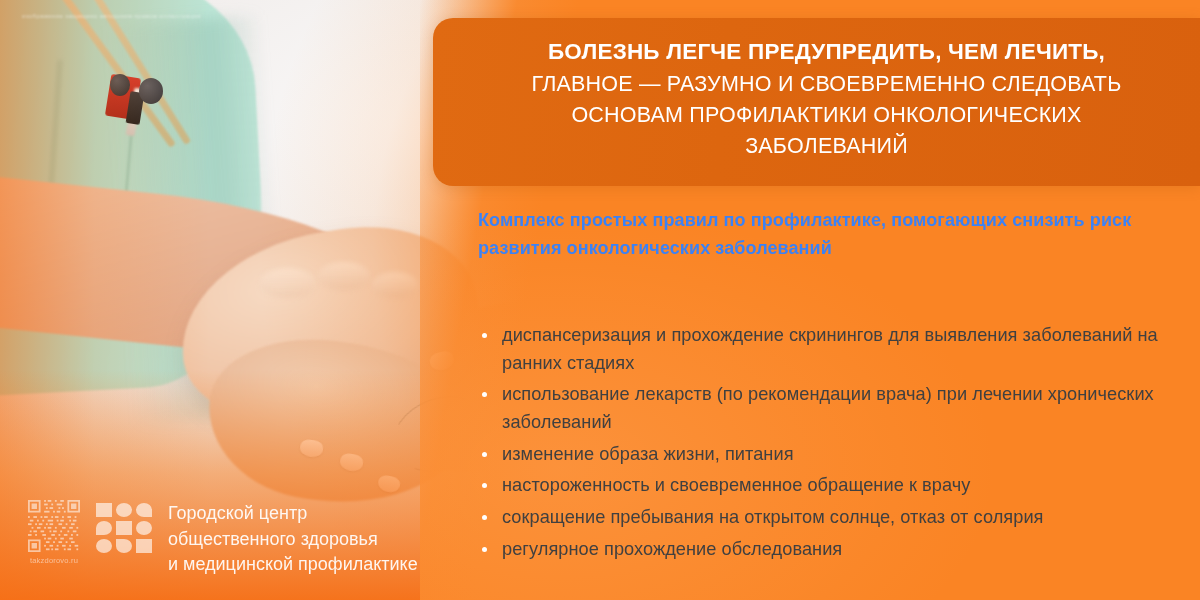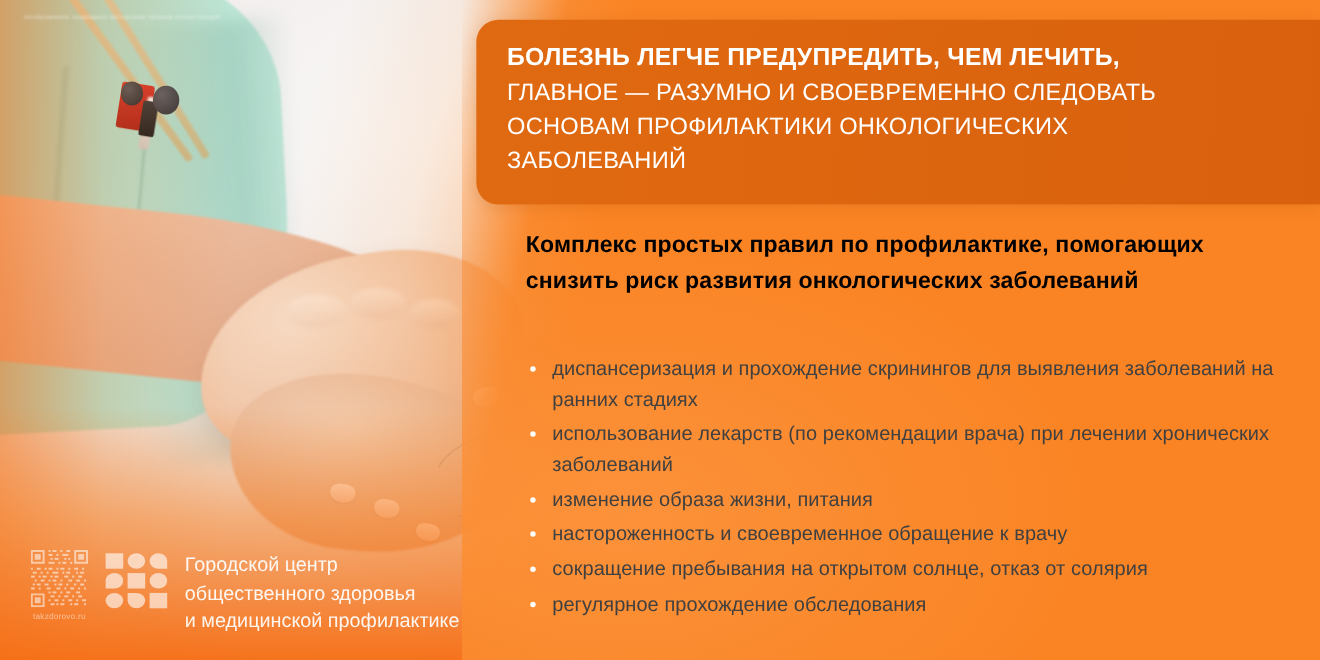--- a/index.html
+++ b/index.html
@@ -218,20 +218,21 @@
     width: 767px; height: 168px;
     background: linear-gradient(95deg, #e06a12 0%, #dd660f 38%, #d9610e 100%);
     border-radius: 20px 0 0 20px;
     box-shadow: 0 2px 14px rgba(150,70,10,.18);
   }
   .header-text {
     position: absolute;
     left: 28px; top: 18px;
     right: 8px;
     color: #ffffff;
+    text-align: center;
   }
   .title-line {
     font-size: 22.5px;
     font-weight: bold;
     letter-spacing: .2px;
     line-height: 1.42;
     margin: 0 0 1px 0;
   }
   .subtitle-line {
     font-size: 21.5px;
@@ -239,22 +240,22 @@
     letter-spacing: .2px;
     line-height: 1.44;
     margin: 0;
   }
 
   
   .lead {
     position: absolute;
     left: 478px; top: 206px;
     width: 700px;
-    color: #000000;
-    font-size: 21px;
+    color: #3b82f6;
+    font-size: 18px;
     font-weight: bold;
     line-height: 1.58;
     letter-spacing: .1px;
   }
 
   
   .rules {
     position: absolute;
     left: 478px; top: 322px;
     width: 706px;

